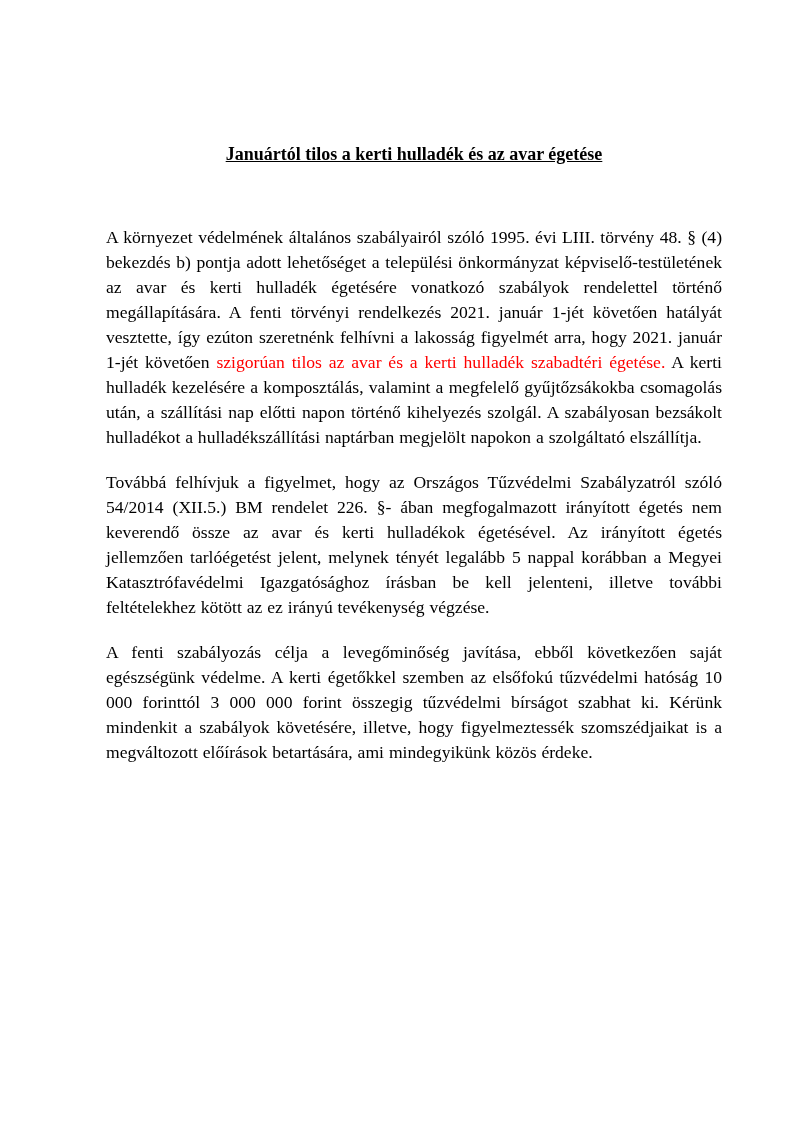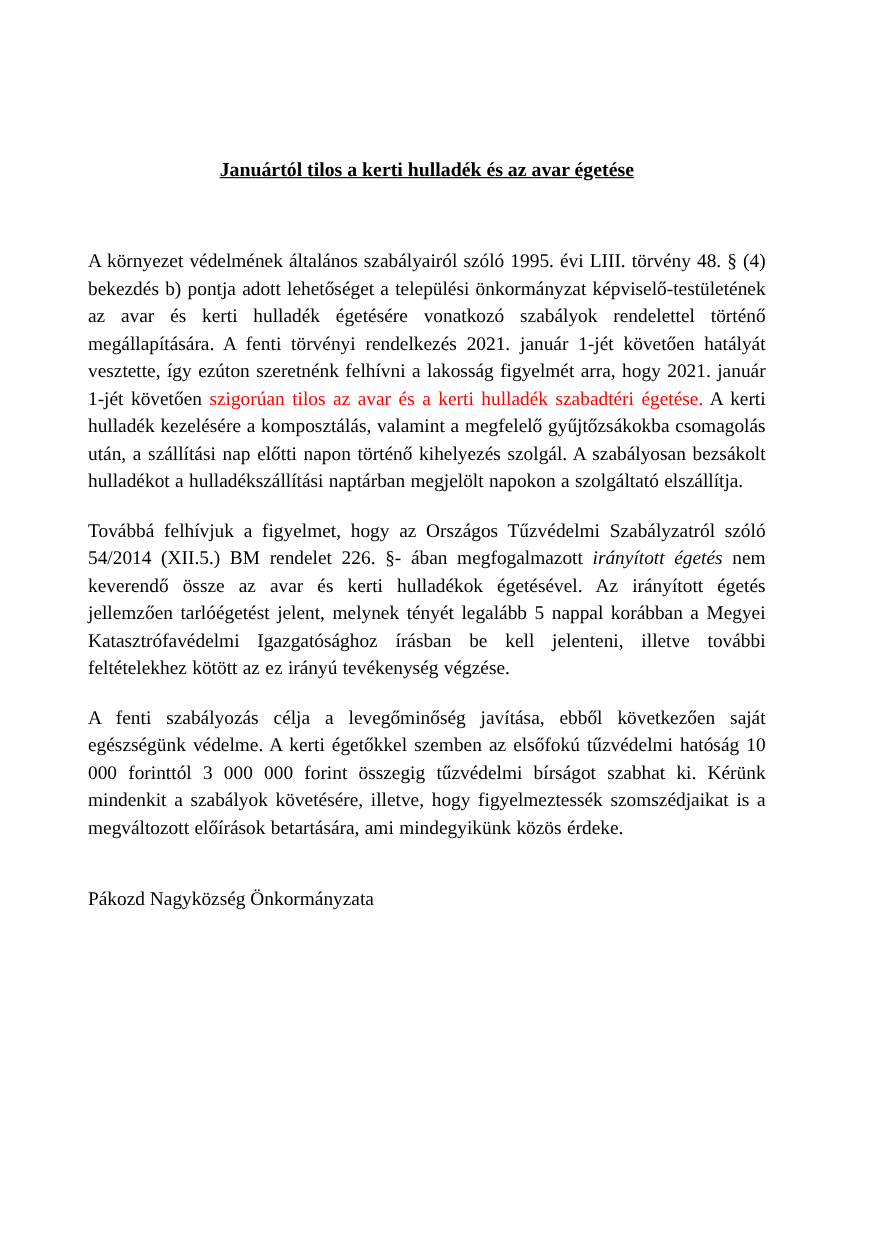--- a/index.html
+++ b/index.html
@@ -12,21 +12,21 @@
     height: 1123px;
     background: #ffffff;
     color: #000000;
     font-family: "Liberation Serif", "DejaVu Serif", serif;
     overflow: hidden;
   }
 
   .content {
     position: absolute;
     top: 142px;
-    left: 80px;
+    left: 106px;
     width: 616px;
   }
 
   .doc-title {
     font-size: 18px;
     line-height: 25px;
     font-weight: bold;
     text-decoration: underline;
     text-align: center;
     margin: 0 0 58px 0;
@@ -39,21 +39,20 @@
     margin: 0 0 20px 0;
     word-spacing: 0.5px;
   }
 
   .seg-red-bold {
     color: var(--emphasis-red, #ff0000);
     font-weight: normal;
   }
 
   .seg-italic {
-    font-style: italic;
   }
 
   .signature {
     font-size: 17.6px;
     line-height: 25px;
     text-align: left;
     margin: 40px 0 0 0;
   }
 </style>
 </head>
@@ -63,16 +62,15 @@
   <main class="content">
 
     <h1 class="doc-title">Januártól tilos a kerti hulladék és az avar égetése</h1>
 
     <p class="para"><span class="seg">A környezet védelmének általános szabályairól szóló 1995. évi LIII. törvény 48. § (4) bekezdés b) pontja adott lehetőséget a települési önkormányzat képviselő-testületének az avar és kerti hulladék égetésére vonatkozó szabályok rendelettel történő megállapítására. A fenti törvényi rendelkezés 2021. január 1-jét követően hatályát vesztette, így ezúton szeretnénk felhívni a lakosság figyelmét arra, hogy 2021. január 1-jét követően </span><span class="seg seg-red-bold">szigorúan tilos az avar és a kerti hulladék szabadtéri égetése.</span><span class="seg"> A kerti hulladék kezelésére a komposztálás, valamint a megfelelő gyűjtőzsákokba csomagolás után, a szállítási nap előtti napon történő kihelyezés szolgál. A szabályosan bezsákolt hulladékot a hulladékszállítási naptárban megjelölt napokon a szolgáltató elszállítja.</span></p>
 
     <p class="para"><span class="seg">Továbbá felhívjuk a figyelmet, hogy az Országos Tűzvédelmi Szabályzatról szóló 54/2014 (XII.5.) BM rendelet 226. §- ában megfogalmazott </span><span class="seg seg-italic">irányított égetés</span><span class="seg"> nem keverendő össze az avar és kerti hulladékok égetésével. Az irányított égetés jellemzően tarlóégetést jelent, melynek tényét legalább 5 nappal korábban a Megyei Katasztrófavédelmi Igazgatósághoz írásban be kell jelenteni, illetve további feltételekhez kötött az ez irányú tevékenység végzése.</span></p>
 
     <p class="para"><span class="seg">A fenti szabályozás célja a levegőminőség javítása, ebből következően saját egészségünk védelme. A kerti égetőkkel szemben az elsőfokú tűzvédelmi hatóság 10 000 forinttól 3 000 000 forint összegig tűzvédelmi bírságot szabhat ki. Kérünk mindenkit a szabályok követésére, illetve, hogy figyelmeztessék szomszédjaikat is a megváltozott előírások betartására, ami mindegyikünk közös érdeke.</span></p>
 
-    <p class="signature">Pákozd Nagyközség Önkormányzata</p>
 
   </main>
 </div>
 
 </body></html>

